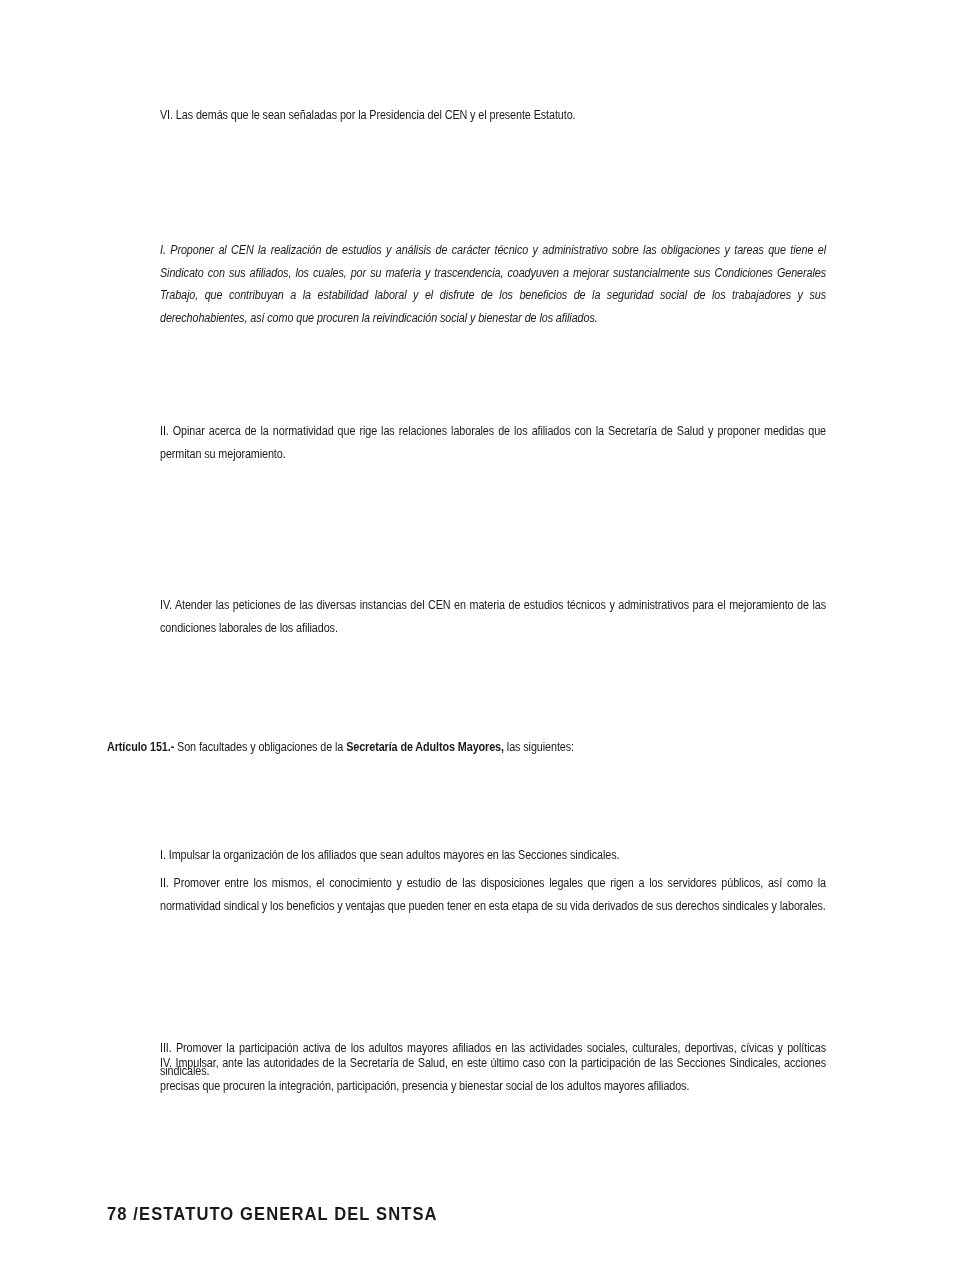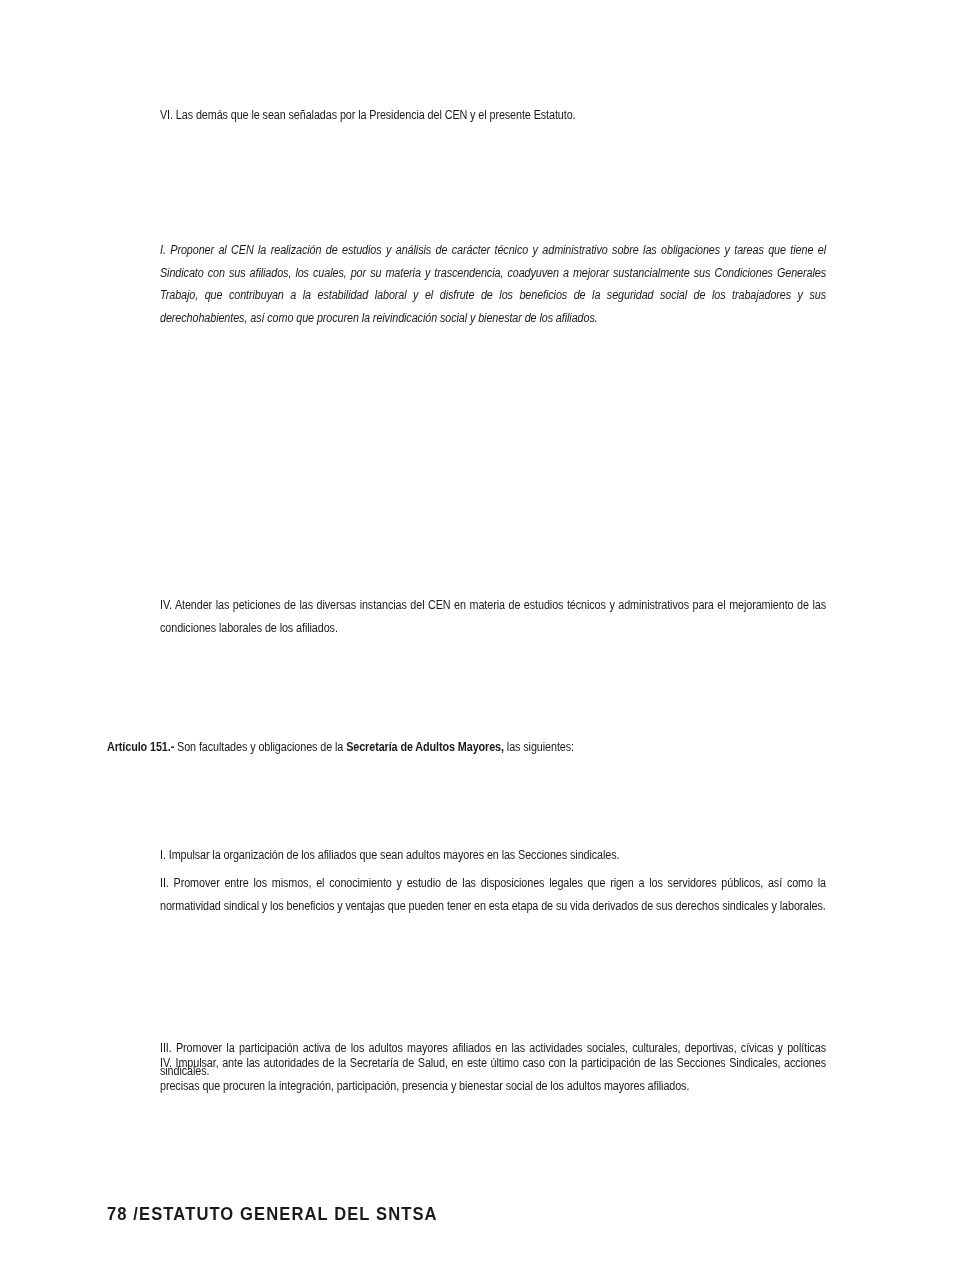--- a/index.html
+++ b/index.html
@@ -62,20 +62,23 @@
 <div class="page">
 
   <p class="para item" style="top:104px;">
     <span class="inner">VI. Las demás que le sean señaladas por la Presidencia del CEN y el presente Estatuto.</span>
   </p>
 
 
   <p class="para item" style="top:239px;font-style:italic;">
     <span class="inner">I. Proponer al CEN la realización de estudios y análisis de carácter técnico y administrativo sobre las obligaciones y tareas que tiene el Sindicato con sus afiliados, los cuales, por su materia y trascendencia, coadyuven a mejorar sustancialmente sus Condiciones Generales Trabajo, que contribuyan a la estabilidad laboral y el disfrute de los beneficios de la seguridad social de los trabajadores y sus derechohabientes, así como que procuren la reivindicación social y bienestar de los afiliados.</span>
   </p>
+  <p class="para item" style="top:420px;">
+    <span class="inner">II. Opinar acerca de la normatividad que rige las relaciones laborales de los afiliados con la Secretaría de Salud y proponer medidas que permitan su mejoramiento.</span>
+  </p>
   <p class="para item" style="top:594px;">
     <span class="inner">IV. Atender las peticiones de las diversas instancias del CEN en materia de estudios técnicos y administrativos para el mejoramiento de las condiciones laborales de los afiliados.</span>
   </p>
 
   <p class="para article" style="top:736px;">
     <span class="inner"><b>Artículo 151.-</b><span> Son facultades y obligaciones de la </span><b>Secretaría de Adultos Mayores,</b><span> las siguientes:</span></span>
   </p>
 
   <p class="para item" style="top:844px;">
     <span class="inner">I. Impulsar la organización de los afiliados que sean adultos mayores en las Secciones sindicales.</span>

